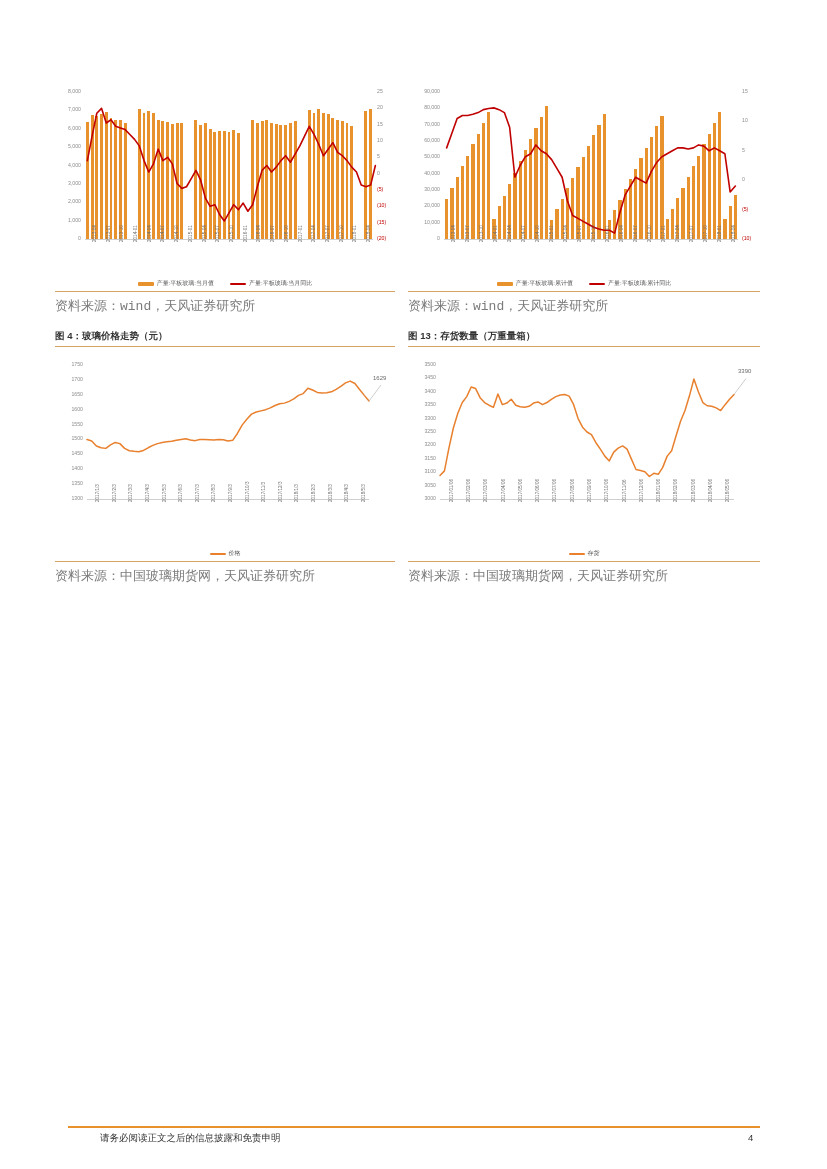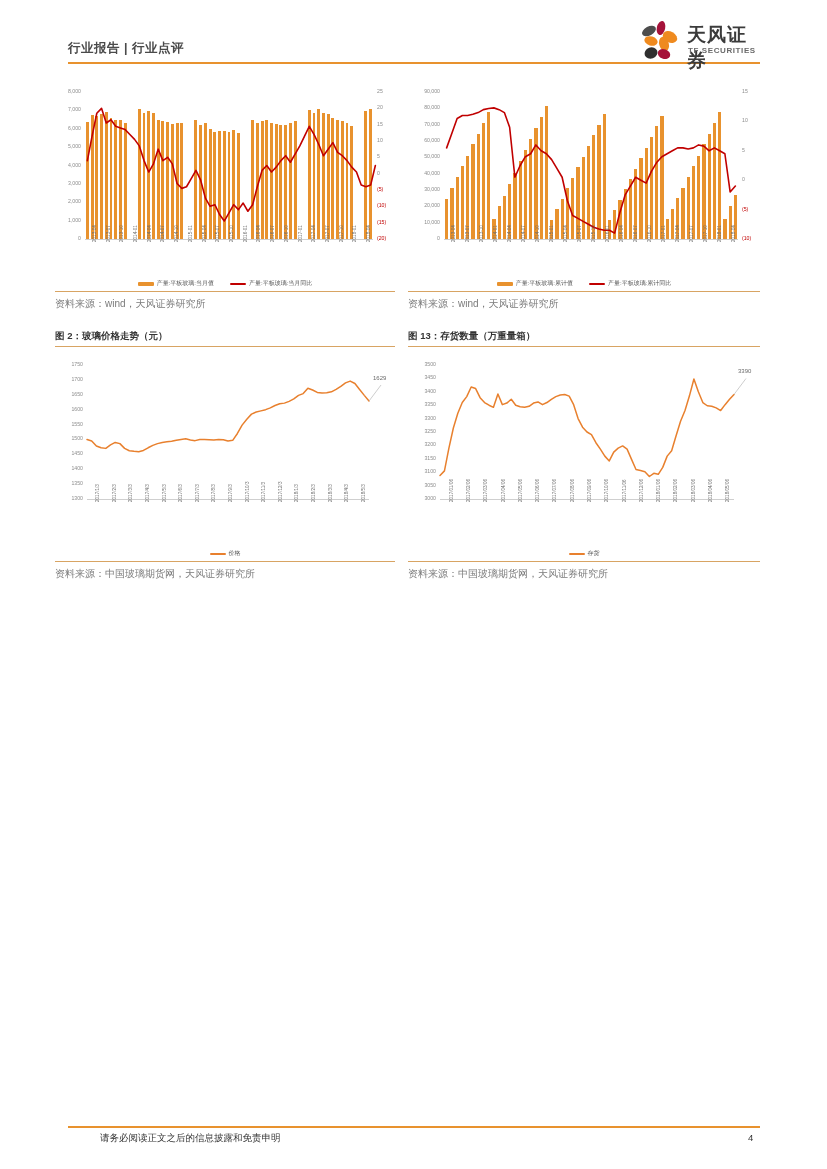--- a/index.html
+++ b/index.html
@@ -20,21 +20,21 @@
   .logo-mark{position:absolute;left:0;top:0;width:44px;height:42px;}
   .logo-cn{position:absolute;left:50px;top:2px;font-size:19px;font-weight:bold;color:#3b3b3b;letter-spacing:1px;}
   .logo-en{position:absolute;left:51px;top:26px;font-size:8px;font-weight:bold;color:#6b6b6b;letter-spacing:.6px;}
 
   
   .fig{position:absolute;box-sizing:border-box;}
   .fig-title{font-size:9.5px;color:#333;font-weight:bold;padding-bottom:3px;white-space:nowrap;}
   .fig-title-rule{height:1px;background:#d8a463;margin-bottom:4px;}
   .fig-body{position:relative;background:#fff;}
   .fig-src-rule{height:1px;background:#d8a463;}
-  .fig-src{font-size:10px;color:#7b7b7b;padding-top:5px;white-space:nowrap;}
+  .fig-src{font-size:13px;color:#7b7b7b;padding-top:5px;white-space:nowrap;font-family:Liberation Mono, monospace;}
 
   
   .plot{position:relative;}
   .ylab{position:absolute;font-size:5.2px;color:#8d8d8d;text-align:right;white-space:nowrap;line-height:1;}
   .ylab.r{text-align:left;}
   .ylab.neg{color:#c00000;}
   .axis-line{position:absolute;background:#cfcfcf;height:1px;}
   .bar{position:absolute;background:#e8922e;}
   .xtick{
     position:absolute;font-size:4.6px;color:#6b6b6b;
@@ -49,37 +49,20 @@
   
   .ftr-rule{position:absolute;left:68px;top:1126px;width:692px;height:2px;background:#e8922e;}
   .ftr-txt{position:absolute;left:100px;top:1132px;font-size:9.5px;color:#333;white-space:nowrap;}
   .ftr-pg{position:absolute;left:748px;top:1132px;font-size:9.5px;color:#333;}
 </style>
 </head>
 <body>
 
 <div class="page">
 
-  <div class="hdr">
-    <div class="hdr-title">行业报告 | 行业点评</div>
-    <div class="hdr-rule"></div>
-    <div class="logo">
-      <svg class="logo-mark" viewBox="0 0 44 42">
-        <ellipse cx="12" cy="11" rx="7.5" ry="4.4" transform="rotate(-28 12 11)" fill="#4d4d4d"></ellipse>
-        <ellipse cx="24" cy="8" rx="4.2" ry="7.2" transform="rotate(12 24 8)" fill="#a5123a"></ellipse>
-        <ellipse cx="33" cy="17" rx="7.6" ry="5.4" transform="rotate(28 33 17)" fill="#ef8a1f"></ellipse>
-        <ellipse cx="14" cy="21" rx="6.8" ry="4.6" transform="rotate(16 14 21)" fill="#ef8a1f"></ellipse>
-        <ellipse cx="27" cy="24" rx="4.8" ry="7.4" transform="rotate(-16 27 24)" fill="#ef8a1f"></ellipse>
-        <ellipse cx="14" cy="33" rx="6.6" ry="5.6" transform="rotate(-20 14 33)" fill="#2f2f2f"></ellipse>
-        <ellipse cx="27" cy="34" rx="6.4" ry="4.8" transform="rotate(20 27 34)" fill="#a5123a"></ellipse>
-      </svg>
-      <div class="logo-cn">天风证券</div>
-      <div class="logo-en">TF SECURITIES</div>
-    </div>
-  </div>
 
   <div class="fig" style="left:55px;top:86px;width:340px;height:234px;">
     <div class="fig-body" style="height:205px;">
       <div class="plot" id="plot-0" style="position:absolute;left:0;top:0;width:340px;height:205px;">
           <div class="ylab" style="left:0;top:3px;width:26px;">8,000</div>
           <div class="ylab" style="left:0;top:21.375px;width:26px;">7,000</div>
           <div class="ylab" style="left:0;top:39.75px;width:26px;">6,000</div>
           <div class="ylab" style="left:0;top:58.125px;width:26px;">5,000</div>
           <div class="ylab" style="left:0;top:76.5px;width:26px;">4,000</div>
           <div class="ylab" style="left:0;top:94.875px;width:26px;">3,000</div>
@@ -286,21 +269,21 @@
             <span class="lg"><span class="lg-sw" style="background:#e8922e;"></span>产量:平板玻璃:累计值</span>
             <span class="lg"><span class="lg-sw line" style="background:#c00000;"></span>产量:平板玻璃:累计同比</span>
           </div>
         </div>
     </div>
     <div class="fig-src-rule"></div>
     <div class="fig-src">资料来源：wind，天风证券研究所</div>
   </div>
 
   <div class="fig" style="left:55px;top:330px;width:340px;height:268px;">
-    <div class="fig-title">图 2：玻璃价格走势（元）</div>
+    <div class="fig-title">图 4：玻璃价格走势（元）</div>
     <div class="fig-title-rule"></div>
     <div class="fig-body" style="height:210px;">
       <div class="plot" id="plot-2" style="position:absolute;left:0;top:0;width:340px;height:210px;">
           <div class="ylab" style="left:0;top:11px;width:28px;">1750</div>
           <div class="ylab" style="left:0;top:25.88888888888889px;width:28px;">1700</div>
           <div class="ylab" style="left:0;top:40.77777777777778px;width:28px;">1650</div>
           <div class="ylab" style="left:0;top:55.666666666666664px;width:28px;">1600</div>
           <div class="ylab" style="left:0;top:70.55555555555556px;width:28px;">1550</div>
           <div class="ylab" style="left:0;top:85.44444444444444px;width:28px;">1500</div>
           <div class="ylab" style="left:0;top:100.33333333333333px;width:28px;">1450</div>

